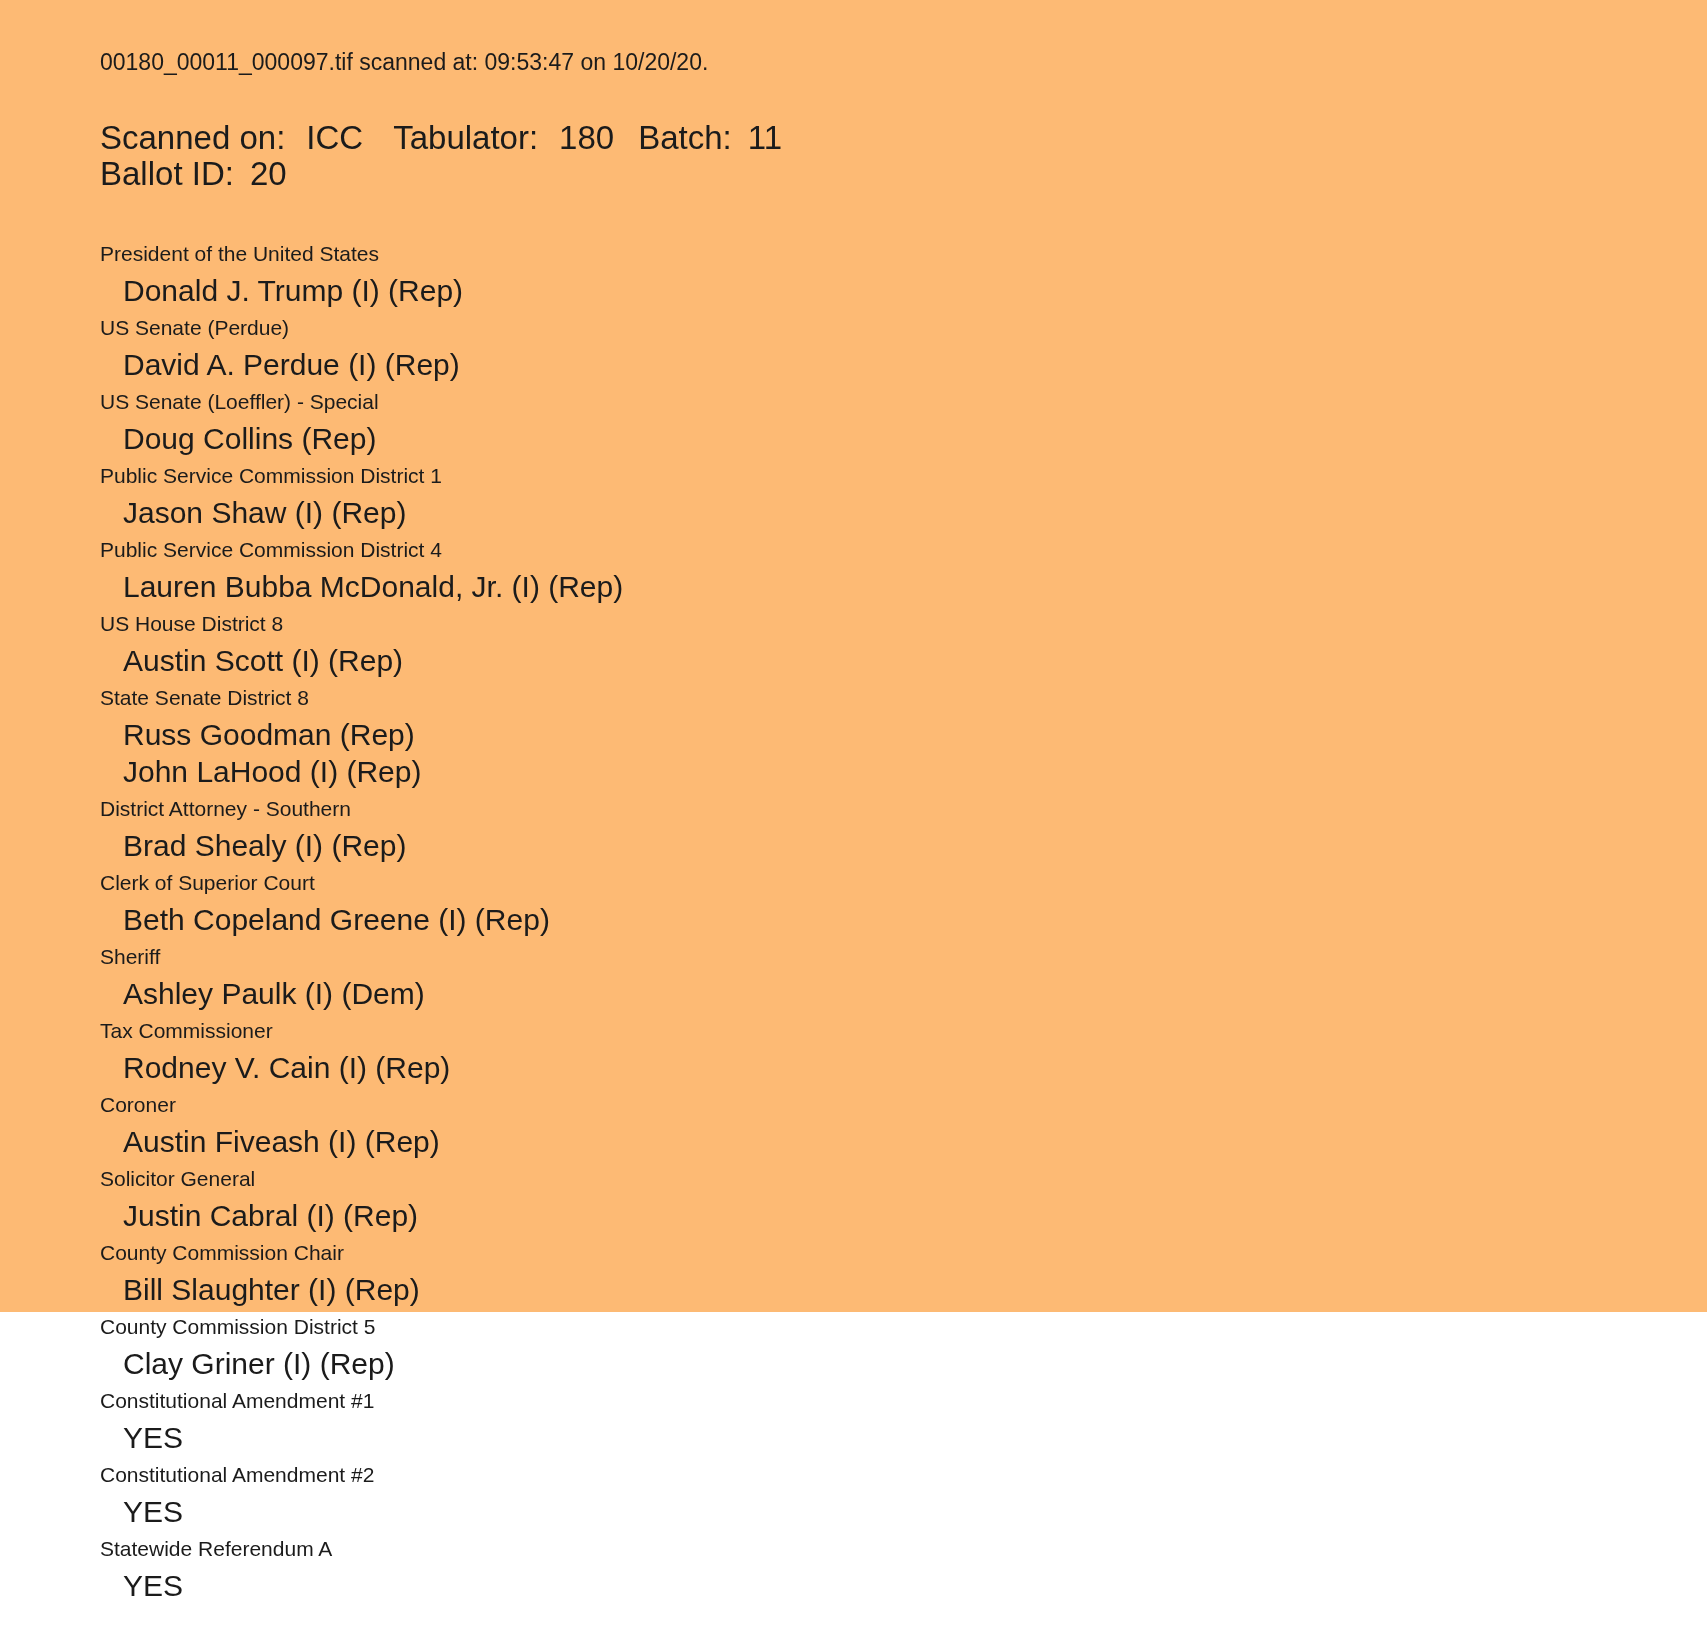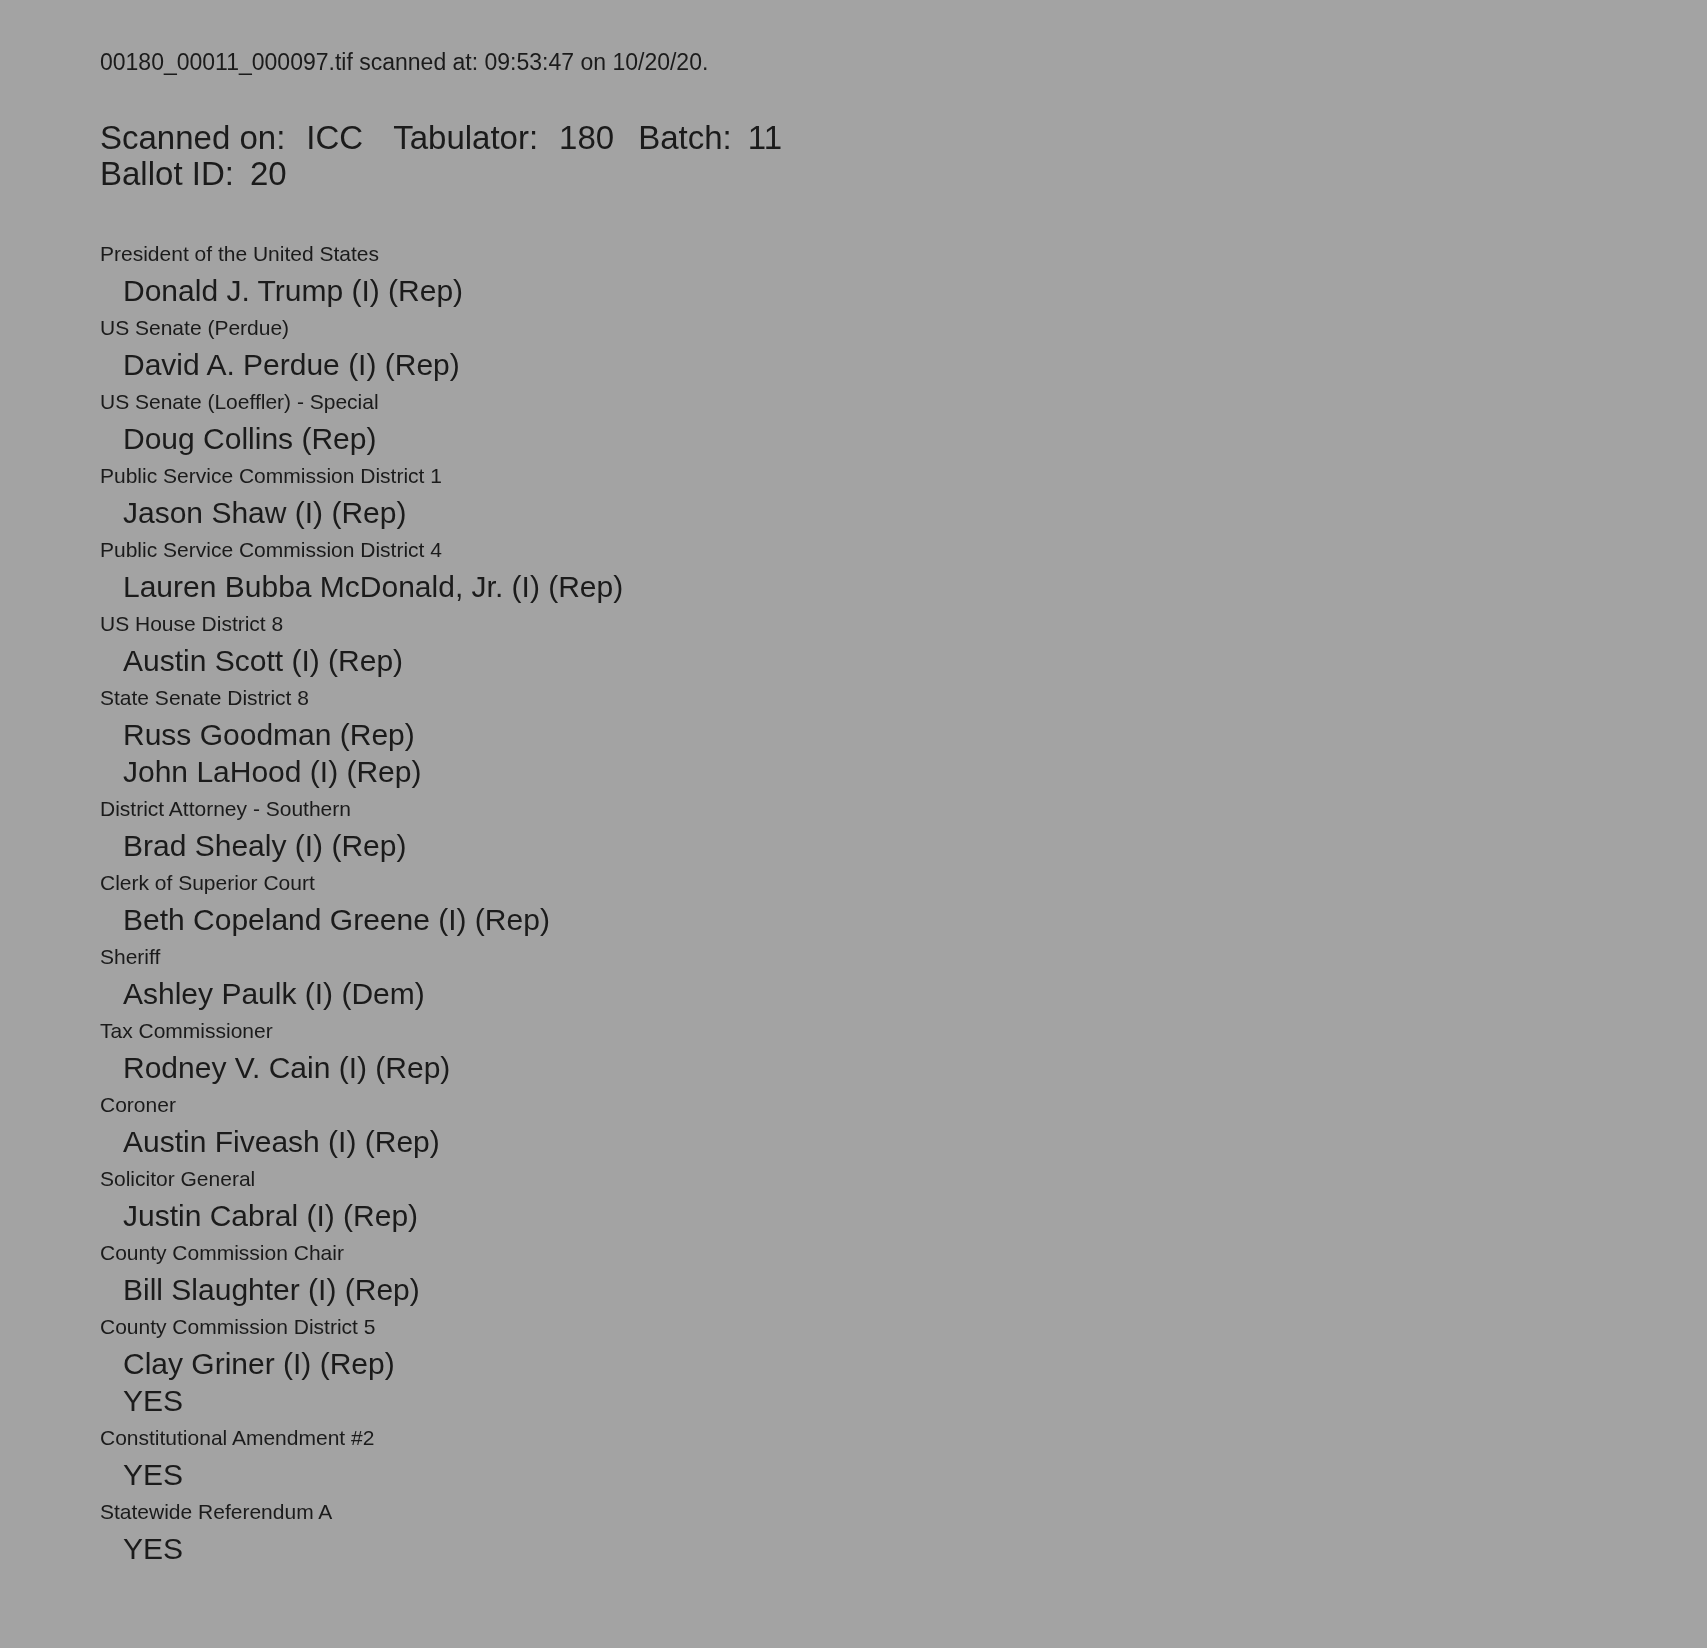--- a/index.html
+++ b/index.html
@@ -10,23 +10,23 @@
   body {
     width: 1707px;
     height: 1648px;
     font-family: "Liberation Sans", sans-serif;
     color: #1b1b1b;
     overflow: hidden;
   }
   .page {
     box-sizing: border-box;
     width: 1707px;
-    height: 1648px;
+    height: 1312px;
     padding: 48px 40px 0 100px;
-    background: #a3a3a3;
+    background: #fdba74;
   }
   .tif-line {
     font-size: 23px;
     line-height: 28px;
     white-space: pre;
   }
   .scan-block {
     margin-top: 44px;
   }
   .scan-info-line {
@@ -151,20 +151,21 @@
     <div class="contest-title">County Commission Chair</div>
     <div class="contest-selection">Bill Slaughter (I) (Rep)</div>
   </div>
 
   <div class="contest">
     <div class="contest-title">County Commission District 5</div>
     <div class="contest-selection">Clay Griner (I) (Rep)</div>
   </div>
 
   <div class="contest">
+    <div class="contest-title">Constitutional Amendment #1</div>
     <div class="contest-selection">YES</div>
   </div>
 
   <div class="contest">
     <div class="contest-title">Constitutional Amendment #2</div>
     <div class="contest-selection">YES</div>
   </div>
 
   <div class="contest">
     <div class="contest-title">Statewide Referendum A</div>

